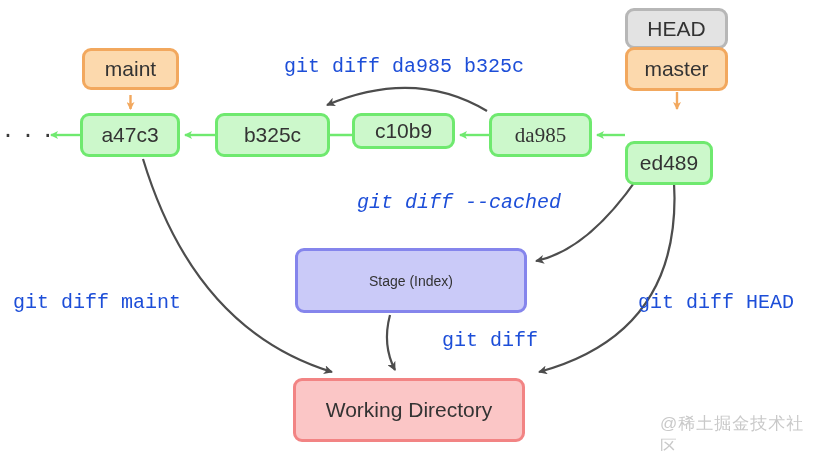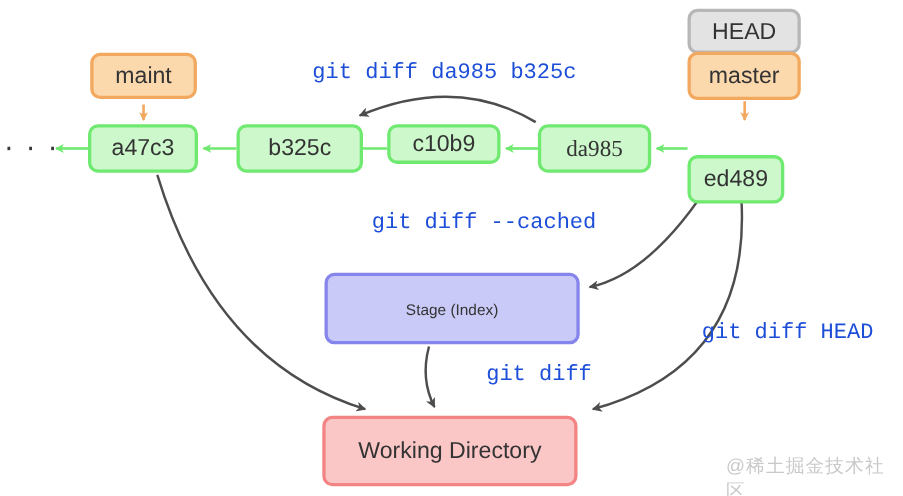--- a/index.html
+++ b/index.html
@@ -35,21 +35,21 @@
   #box-b325c{left:215px;top:113px;width:115px;height:44px;}
   #box-c10b9{left:352px;top:113px;width:103px;height:36px;}
   #box-da985{left:489px;top:113px;width:103px;height:44px;font-family:Liberation Serif, serif;}
   #box-ed489{left:625px;top:113px;width:88px;height:44px;margin-top:28px;}
   #box-maint{left:82px;top:48px;width:97px;height:42px;}
   #box-head{left:625px;top:8px;width:103px;height:41px;}
   #box-master{left:625px;top:47px;width:103px;height:44px;}
   #box-stage{left:295px;top:248px;width:232px;height:65px;}
   #box-working{left:293px;top:378px;width:232px;height:64px;}
   #cmd-range{left:263px;top:55px;width:282px;text-align:center;}
-  #cmd-cached{left:338px;top:191px;}
+  #cmd-cached{left:357px;top:191px;font-style:italic;}
   #cmd-maint{left:13px;top:291px;}
   #cmd-plain{left:398px;top:329px;margin-left:44px;}
   #cmd-head{left:638px;top:291px;}
 </style>
 </head>
 <body>
 
 <div id="canvas">
 
   <svg id="arrows" viewBox="0 0 821 451">
@@ -111,18 +111,19 @@
 
   <div id="box-stage" class="box stage">
     <span>Stage (Index)</span>
   </div>
   <div id="box-working" class="box working">
     <span>Working Directory</span>
   </div>
 
   <div id="cmd-range" class="cmd">git diff da985 b325c</div>
   <div id="cmd-cached" class="cmd">git diff --cached</div>
+  <div id="cmd-maint" class="cmd">git diff maint</div>
   <div id="cmd-plain" class="cmd">git diff</div>
   <div id="cmd-head" class="cmd">git diff HEAD</div>
 
   <div class="watermark">@稀土掘金技术社区</div>
 
 </div>
 
 </body></html>

